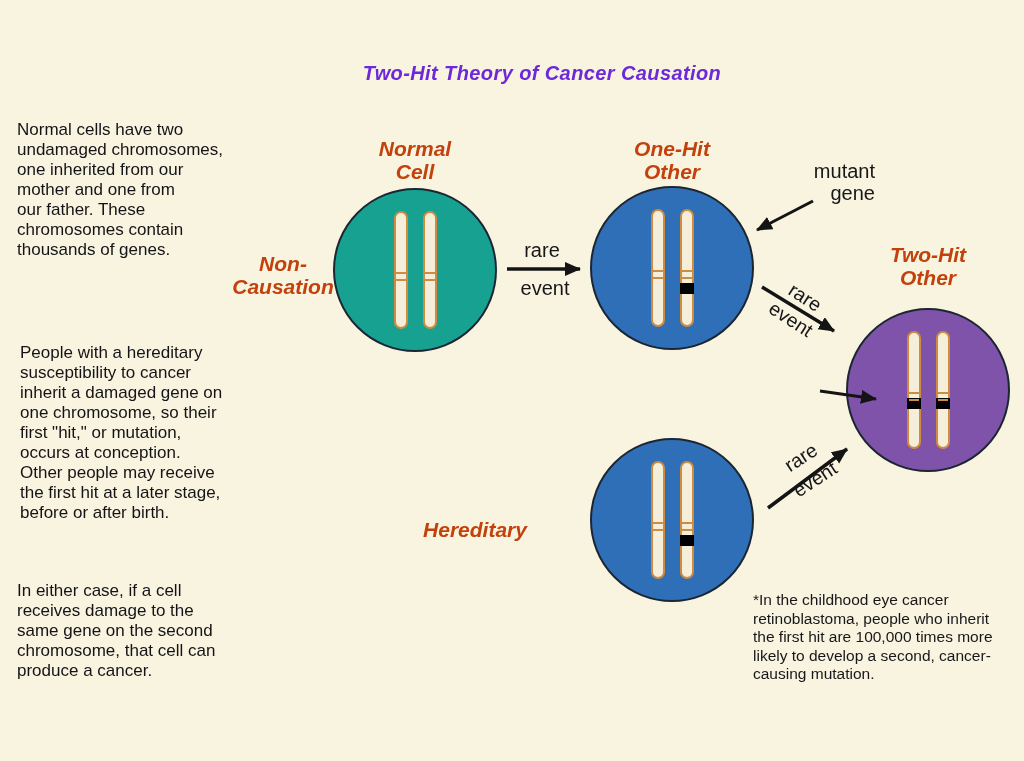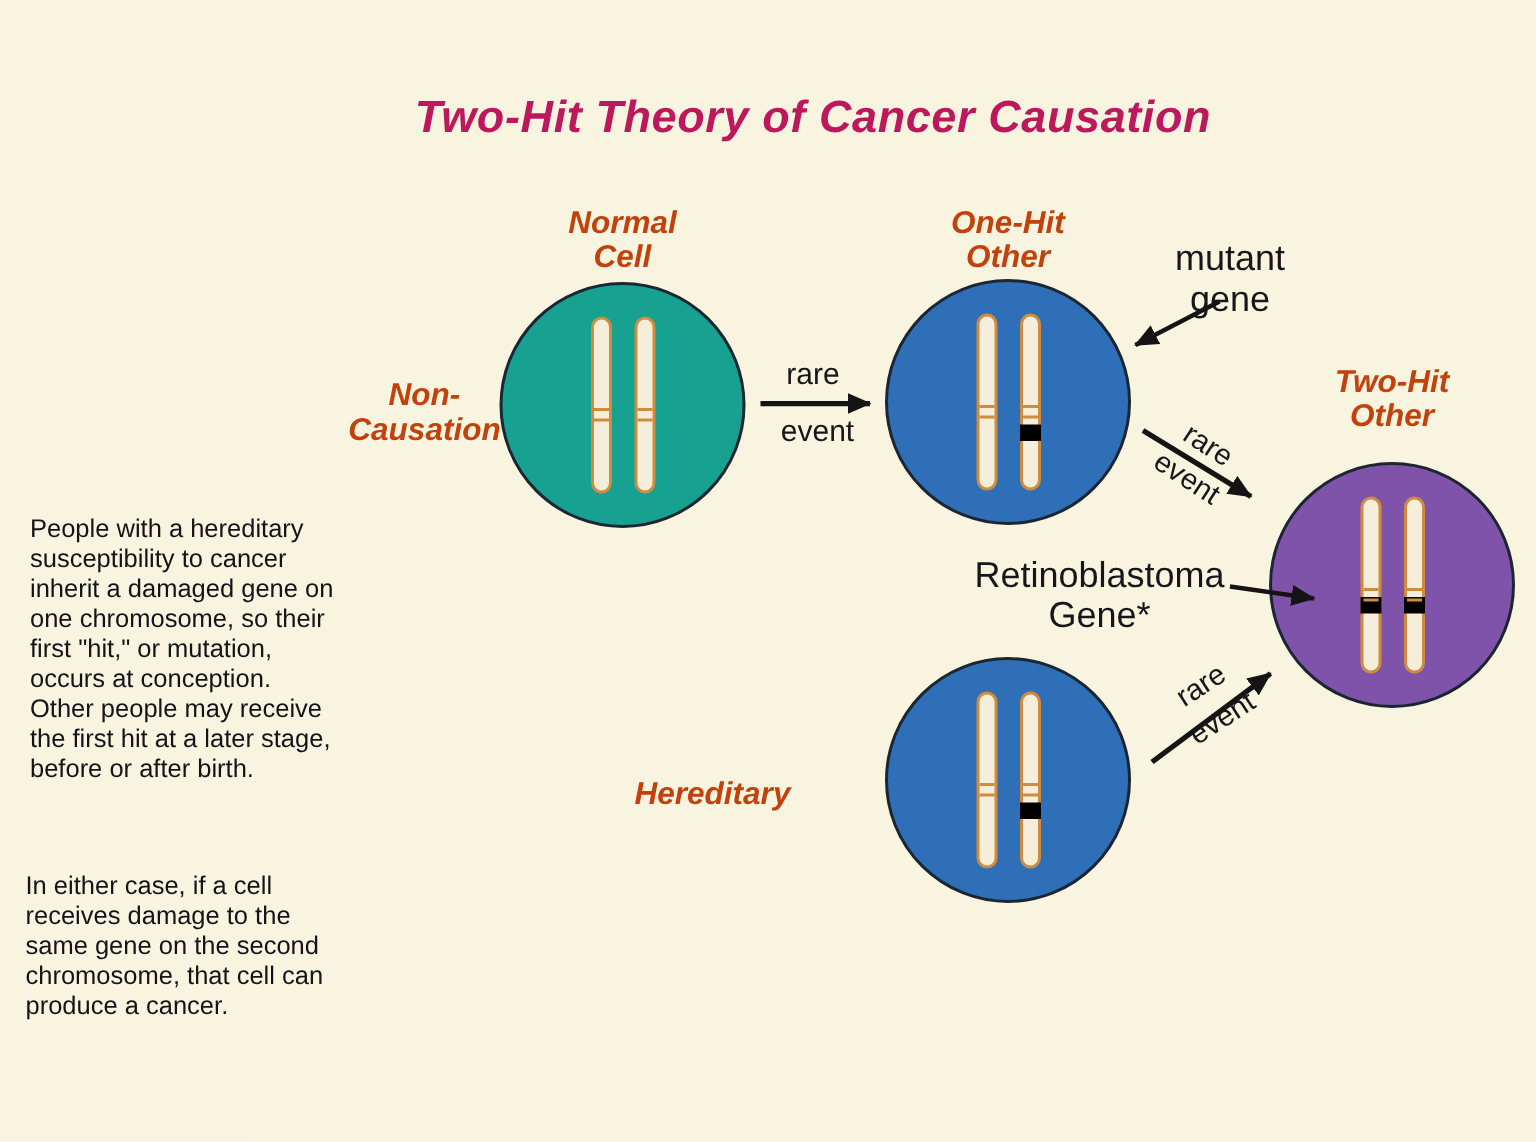--- a/index.html
+++ b/index.html
@@ -7,22 +7,22 @@
   body { font-family:"Liberation Sans", sans-serif; }
 
   .canvas {
     position:relative; width:1024px; height:761px;
     background:var(--background, #f8f4df);
     color:#17171b; overflow:hidden;
   }
 
   .title {
     position:absolute; left:60px; right:0; top:62px;
-    text-align:center; font-size:30px; font-weight:bold; font-style:italic;
-    letter-spacing:0.4px; color:#be185d;
+    text-align:center; font-size:20px; font-weight:bold; font-style:italic;
+    letter-spacing:0.4px; color:#6d28d9;
   }
 
   .para {
     position:absolute; font-size:17px; line-height:1.18;
     white-space:pre-line; color:#141418;
   }
   .p1 { left:17px; top:120px; width:230px; }
   .p2 { left:20px; top:343px; width:240px; }
   .p3 { left:17px; top:581px; width:240px; }
 
@@ -66,21 +66,21 @@
     position:absolute; text-align:center; font-size:21px; font-weight:bold;
     font-style:italic; line-height:1.1; white-space:pre-line; color:#c2410c;
   }
   .normal-label { left:340px; top:137px; width:150px; }
   .onehit-label { left:597px; top:137px; width:150px; }
   .twohit-label { left:853px; top:243px; width:150px; }
   .nonhereditary-label { left:203px; top:252px; width:160px; }
   .hereditary-label    { left:395px; top:518px; width:160px; }
 
   .plain-label {
-    position:absolute; text-align:center; font-size:24px; line-height:1.12;
+    position:absolute; text-align:right; font-size:20px; line-height:1.12;
     white-space:pre-line; color:#17171b;
   }
   .mutantgene-label { left:765px; top:160px; width:110px; }
   .retino-label     { left:638px; top:371px; width:190px; }
 
   .rare-word {
     position:absolute; text-align:center; font-size:20px; color:#17171b;
   }
   .rare-h  { left:502px; top:239px; width:80px; }
   .event-h { left:500px; top:277px; width:90px; }
@@ -94,35 +94,47 @@
 
   .arrows { position:absolute; left:0; top:0; width:1024px; height:761px; pointer-events:none; }
 </style>
 </head>
 <body>
 
 <div class="canvas">
 
   <h1 class="title">Two-Hit Theory of Cancer Causation</h1>
 
+  <div class="para p1">Normal cells have two
+undamaged chromosomes,
+one inherited from our
+mother and one from
+our father.  These
+chromosomes contain
+thousands of genes.</div>
   <div class="para p2">People with a hereditary
 susceptibility to cancer
 inherit a damaged gene on
 one chromosome, so their
 first "hit," or mutation,
 occurs at conception.
 Other people may receive
 the first hit at a later stage,
 before or after birth.</div>
   <div class="para p3">In either case, if a cell
 receives damage to the
 same gene on the second
 chromosome, that cell can
 produce a cancer.</div>
 
+  <div class="footnote">*In the childhood eye cancer
+retinoblastoma, people who inherit
+the first hit are 100,000 times more
+likely to develop a second, cancer-
+causing mutation.</div>
 
   <div class="cell normal">
     <div class="chromosome"></div>
     <div class="chromosome"></div>
   </div>
 
   <div class="cell onehit">
     <div class="chromosome"></div>
     <div class="chromosome">
       <span class="mutation"></span>
@@ -163,22 +175,20 @@
   <div class="cell-label onehit-label">One-Hit
 Other</div>
   <div class="cell-label twohit-label">Two-Hit
 Other</div>
   <div class="cell-label nonhereditary-label">Non-
 Causation</div>
   <div class="cell-label hereditary-label">Hereditary</div>
 
   <div class="plain-label mutantgene-label">mutant
 gene</div>
-  <div class="plain-label retino-label">Retinoblastoma
-Gene*</div>
 
   <div class="rare-word rare-h">rare</div>
   <div class="rare-word event-h">event</div>
 
   <div class="rare-diagonal rare-upper">rare
 event</div>
   <div class="rare-diagonal rare-lower">rare
 event</div>
 
 </div>

